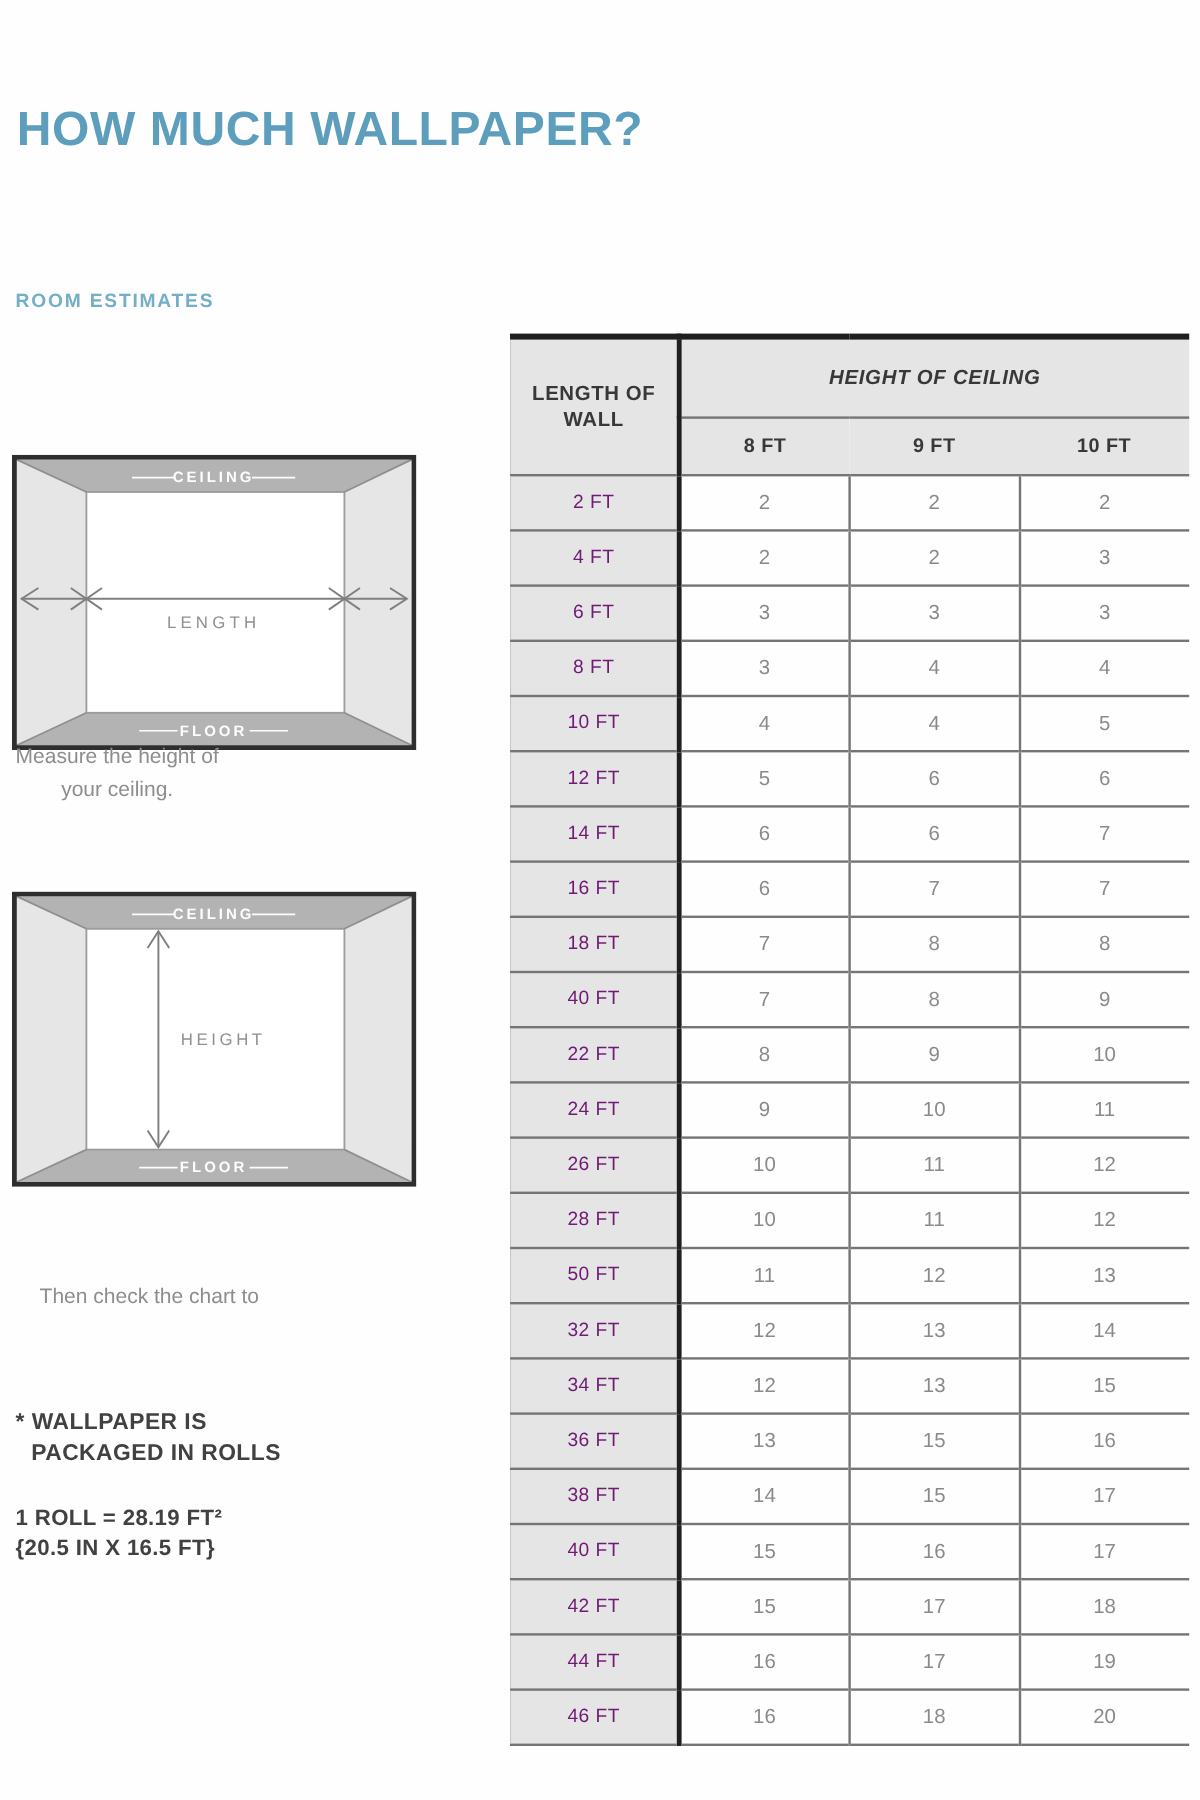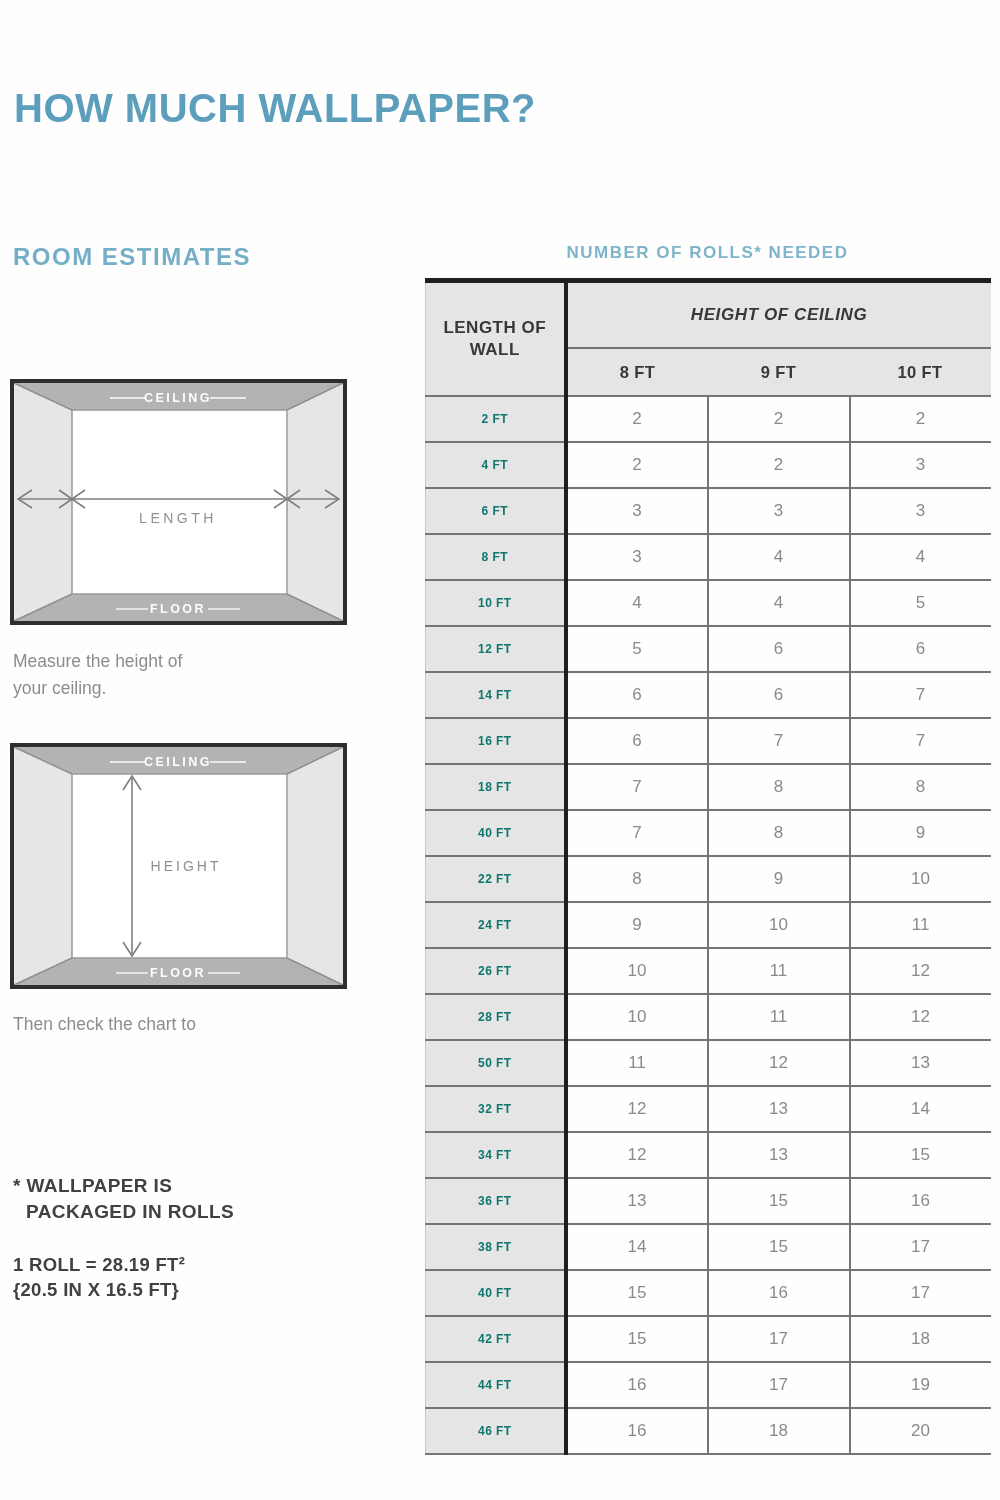--- a/index.html
+++ b/index.html
@@ -8,35 +8,35 @@
     background:#fefefe;overflow:hidden;
     font-family:"Liberation Sans","DejaVu Sans",sans-serif;
   }
   .abs{position:absolute;}
   .page-title{
     left:14px;top:86px;margin:0;
     font-size:40px;font-weight:bold;letter-spacing:0.5px;
     color:var(--title_blue,#5C9EBB);
   }
   .section-heading{
-    margin:0;font-size:24px;font-weight:bold;letter-spacing:1.5px;
+    margin:0;font-size:16px;font-weight:bold;letter-spacing:1.5px;
     color:var(--heading_blue,#74AEC7);
   }
   .left-heading{left:13px;top:243px;}
   .table-heading{
     left:425px;top:243px;width:565px;text-align:center;
     font-size:17px;letter-spacing:1.5px;color:var(--heading_blue2,#7FB5CA);
   }
   .step{
     left:13px;color:var(--text_gray,#8D8D8D);
     font-size:17.5px;line-height:27px;
   }
   .step1{top:292px;}
-  .step2{top:648px;}
-  .step3{top:1011px;}
+  .step2{top:617px;text-align:center;}
+  .step3{top:1067px;margin-left:20px;}
   .footnote{
     left:13px;top:1173px;color:var(--dark_text,#414141);
     font-size:19px;font-weight:bold;line-height:26px;letter-spacing:0.4px;
   }
   .footnote .indent{padding-left:13px;}
   .rollinfo{
     left:13px;top:1252px;color:var(--dark_text,#414141);
     font-size:18.5px;font-weight:600;line-height:25px;letter-spacing:0.3px;
   }
   .diagram{display:block;}
@@ -68,35 +68,34 @@
   th.ft{
     height:46px;background:var(--cell_gray,#E5E5E5);
     font-size:16.5px;font-weight:bold;color:#383838;letter-spacing:0.4px;
   }
   table.rolls tbody td{
     height:44px;border-top:2px solid var(--line_gray,#757575);
   }
   td.rowlab{
     background:var(--cell_gray,#E5E5E5);
     border-right:4px solid var(--border_dark,#1F1F1F);
-    font-size:12px;font-weight:bold;color:#0f766e;letter-spacing:0.4px;
+    font-size:16px;font-weight:normal;color:#701a75;letter-spacing:0.4px;
   }
   td.val{font-size:17px;color:var(--num_gray,#8A8A8A);}
   td.val + td.val{border-left:2px solid var(--line_gray,#757575);}
 </style>
 </head>
 <body>
 
 <div class="page">
 
   <h1 class="abs page-title">HOW MUCH WALLPAPER?</h1>
 
   <h2 class="abs section-heading left-heading">ROOM ESTIMATES</h2>
 
-  <h2 class="abs section-heading table-heading">NUMBER OF ROLLS* NEEDED</h2>
 
 
   <svg class="abs diagram diagram1" width="337" height="246" viewBox="0 0 337 246">
     <polygon points="4,4 333,4 277,31 62,31" fill="#B3B3B3"></polygon>
     <polygon points="4,242 333,242 277,215 62,215" fill="#B3B3B3"></polygon>
     <polygon points="4,4 62,31 62,215 4,242" fill="#E6E6E6"></polygon>
     <polygon points="333,4 277,31 277,215 333,242" fill="#E6E6E6"></polygon>
     <rect x="62" y="31" width="215" height="184" fill="#FFFFFF" stroke="#9B9B9B" stroke-width="1.5"></rect>
     <g stroke="#8F8F8F" stroke-width="1.5">
       <line x1="4" y1="4" x2="62" y2="31"></line>

